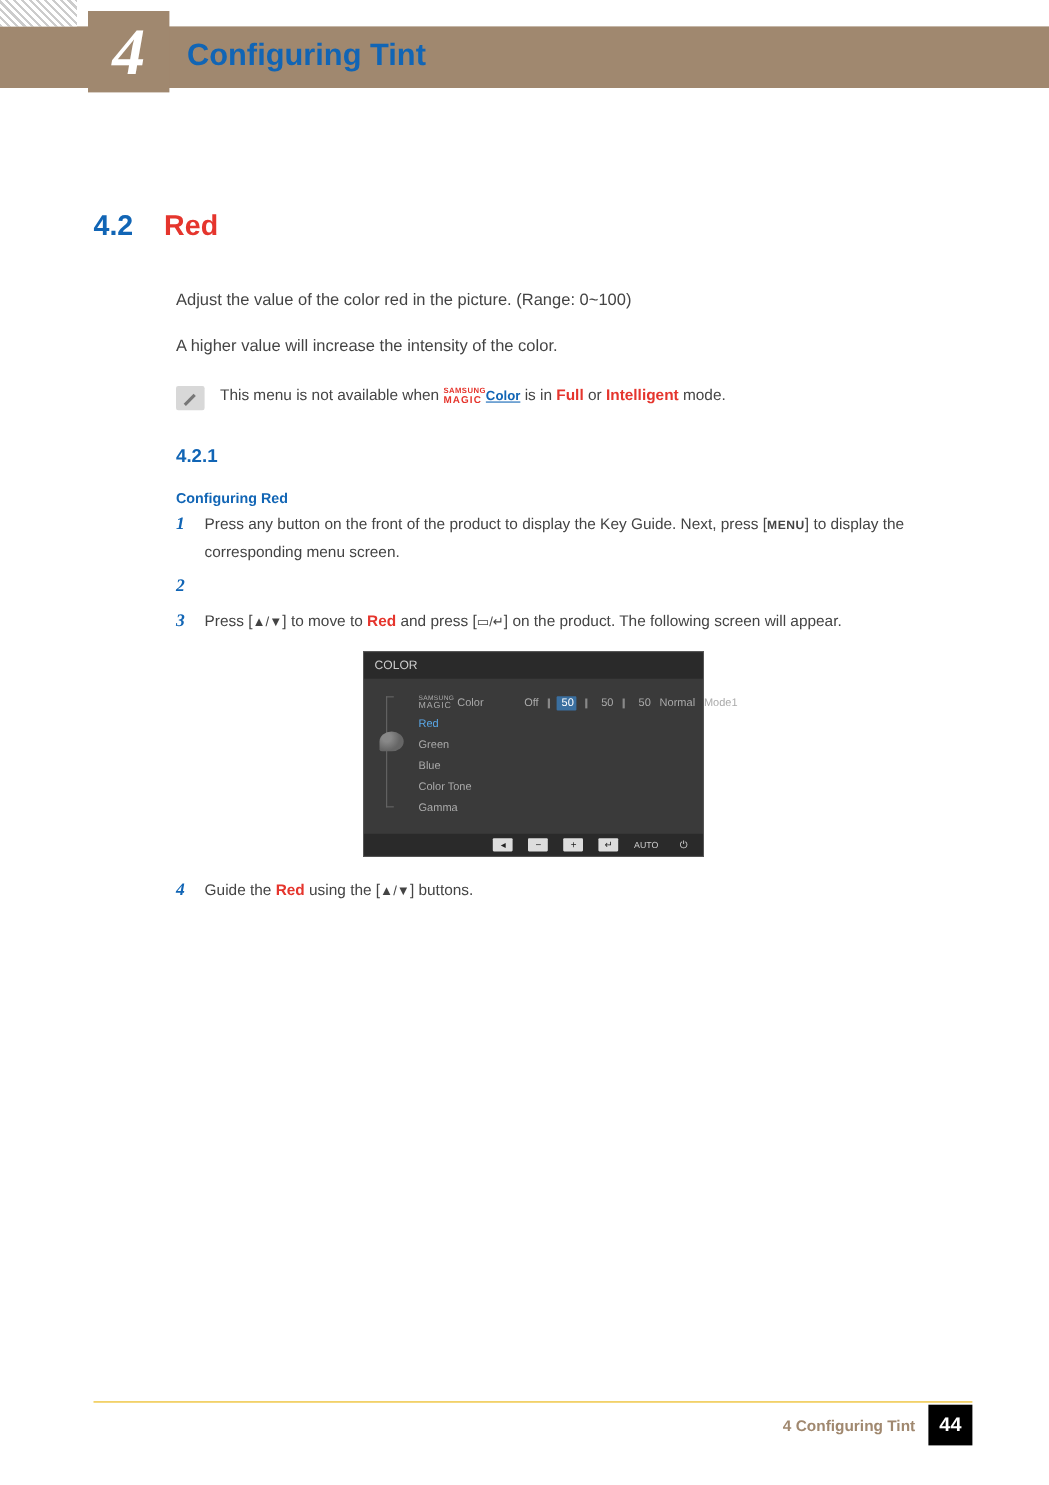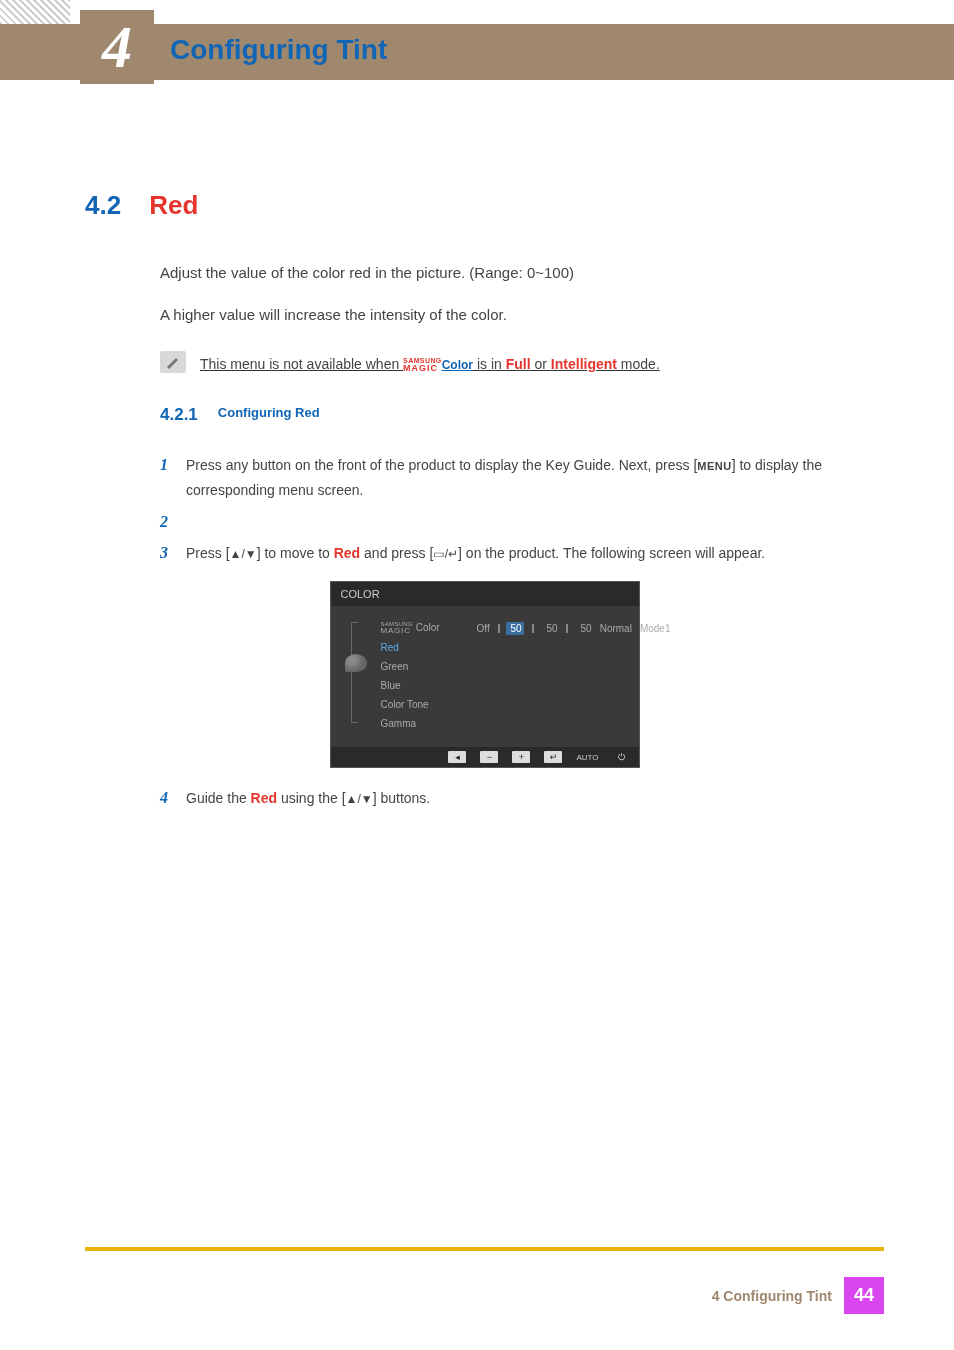--- a/index.html
+++ b/index.html
@@ -8,28 +8,28 @@
 .hatch { position: absolute; top: 0; left: 0; width: 70px; height: 24px; background: repeating-linear-gradient(45deg, #ccc 0, #ccc 2px, #fff 2px, #fff 5px); z-index: 1; }
 .chapter-bar { position: absolute; top: 24px; left: 0; right: 0; height: 56px; background: #A0886F; }
 .chapter-num-box { position: absolute; top: 10px; left: 80px; width: 74px; height: 74px; background: #A0886F; display: flex; align-items: center; justify-content: center; z-index: 2; }
 .chapter-num { font-size: 60px; font-weight: bold; color: #fff; font-style: italic; font-family: Georgia, 'Times New Roman', serif; }
 .chapter-title { position: absolute; top: 34px; left: 170px; font-size: 28px; font-weight: bold; color: #1165B5; }
 .content { position: absolute; top: 190px; left: 85px; right: 70px; }
 .section-row { display: flex; gap: 28px; margin-bottom: 40px; }
 .section-num { font-size: 26px; font-weight: bold; color: #1165B5; }
 .section-title { font-size: 26px; font-weight: bold; color: #E5352D; }
 .body-text { margin-left: 75px; font-size: 15px; color: #444; line-height: 1.6; margin-bottom: 18px; }
-.note-row { display: flex; align-items: flex-end; gap: 14px; margin-left: 75px; margin-top: 24px; margin-bottom: 24px; text-decoration: underline; }
+.note-row { display: flex; align-items: flex-start; gap: 14px; margin-left: 75px; margin-top: 24px; margin-bottom: 24px; }
 .note-icon { width: 26px; height: 22px; background: #d8d8d8; border-radius: 2px; display: flex; align-items: center; justify-content: center; }
 .note-text { font-size: 14px; color: #444; }
 .magic-brand { font-size: 9px; color: #E5352D; font-weight: bold; letter-spacing: 0.5px; }
 .magic-color { font-size: 12px; color: #1165B5; font-weight: bold; text-decoration: underline; }
 .red-inline { color: #E5352D; font-weight: bold; }
 .blue-inline { color: #1165B5; font-weight: bold; }
-.subsection-row { display: flex; gap: 20px; margin-left: 75px; margin-top: 32px; margin-bottom: 28px; }
+.subsection-row { display: flex; gap: 20px; margin-left: 75px; margin-top: 32px; margin-bottom: 4px; flex-direction: column; }
 .subsection-num { font-size: 17px; font-weight: bold; color: #1165B5; }
 .subsection-title { font-size: 13px; font-weight: bold; color: #1165B5; }
 .step-row { display: flex; gap: 12px; margin-left: 75px; margin-bottom: 10px; align-items: baseline; }
 .step-num { font-size: 16px; font-style: italic; font-weight: bold; color: #1165B5; font-family: Georgia, serif; min-width: 14px; }
 .step-text { font-size: 14px; color: #444; line-height: 1.8; }
 .menu-label { font-family: Arial; font-size: 11px; font-weight: bold; letter-spacing: 0.5px; }
 .arrow-glyph { font-size: 12px; }
 .osd-panel { width: 310px; margin: 14px auto 18px; background: #3a3a3a; border: 1px solid #555; font-size: 11px; }
 .osd-title { background: #2a2a2a; color: #ccc; padding: 6px 10px; font-size: 11px; }
 .osd-body { display: flex; padding: 16px 14px 18px; gap: 14px; }
@@ -43,23 +43,23 @@
 .osd-val { color: #aaa; font-size: 10px; height: 13px; display: flex; align-items: center; gap: 6px; }
 .slider-track { flex: 1; height: 9px; border: 1px solid #888; background: #555; position: relative; }
 .slider-fill { height: 100%; background: #777; }
 .slider-fill.red { background: #e22; }
 .slider-val { color: #aaa; font-size: 10px; width: 18px; text-align: right; }
 .slider-val.sel { background: #3a6fa0; color: #fff; padding: 1px 2px; border-radius: 1px; }
 .osd-footer { background: #2a2a2a; padding: 4px 8px; display: flex; justify-content: flex-end; gap: 14px; align-items: center; }
 .osd-btn { width: 18px; height: 12px; display: inline-flex; align-items: center; justify-content: center; color: #ddd; font-size: 9px; }
 .osd-btn.box { background: #ddd; color: #222; border-radius: 1px; }
 .osd-auto { color: #ccc; font-size: 8px; }
-.footer-bar { position: absolute; bottom: 36px; left: 85px; right: 70px; border-top: 4px solid #eab308; padding-top: 26px; display: flex; justify-content: flex-end; align-items: center; gap: 0; }
+.footer-bar { position: absolute; bottom: 36px; left: 85px; right: 70px; border-top: 1px solid #eab308; padding-top: 2px; display: flex; justify-content: flex-end; align-items: center; gap: 0; }
 .footer-text { font-size: 14px; color: #A0886F; font-weight: bold; margin-right: 12px; }
-.footer-page { background: #d946ef; color: #fff; font-size: 18px; font-weight: bold; padding: 8px 10px; }
+.footer-page { background: #000000; color: #fff; font-size: 18px; font-weight: bold; padding: 8px 10px; }
 .samsung-tiny { font-size: 7px; letter-spacing: 0.4px; line-height: 0.8; }
 .magic-tiny { font-size: 9px; letter-spacing: 1px; }
 </style>
 </head>
 <body>
 
 <div class="page">
   <div class="hatch"></div>
   <div class="chapter-bar"></div>
   <div class="chapter-num-box">

